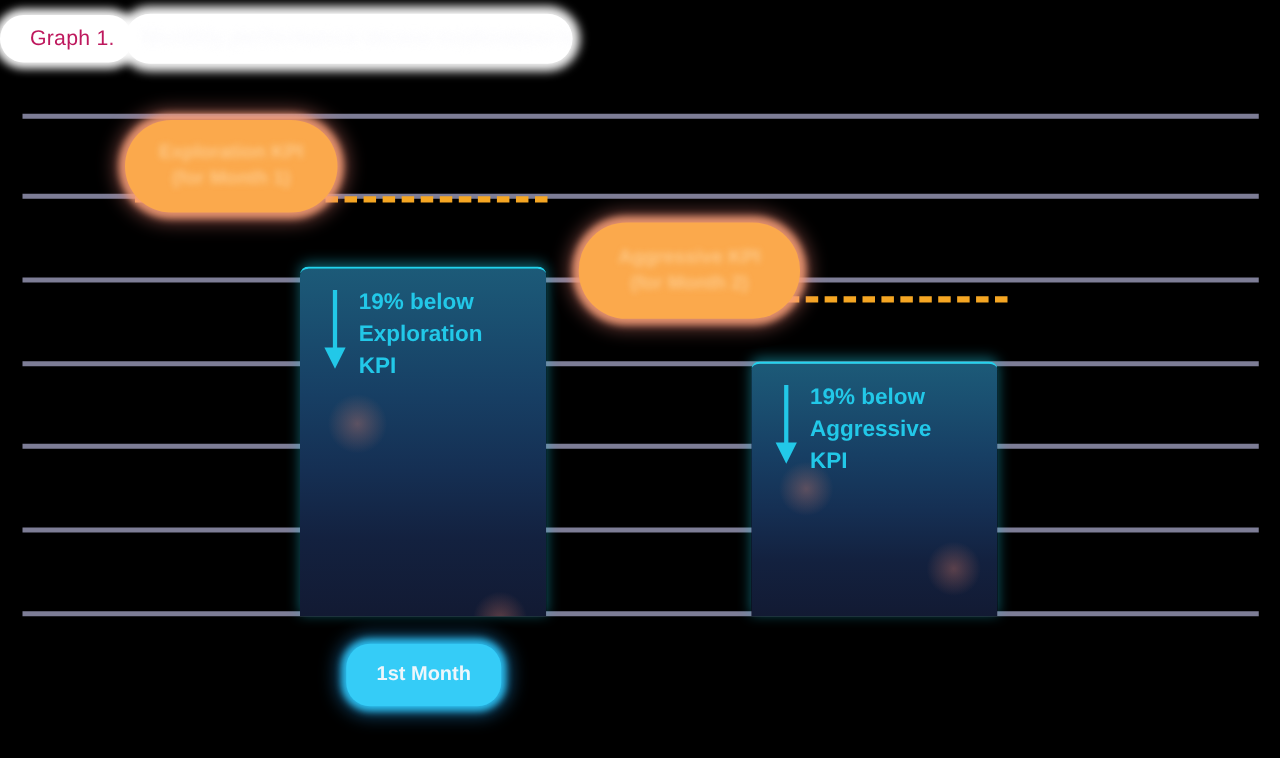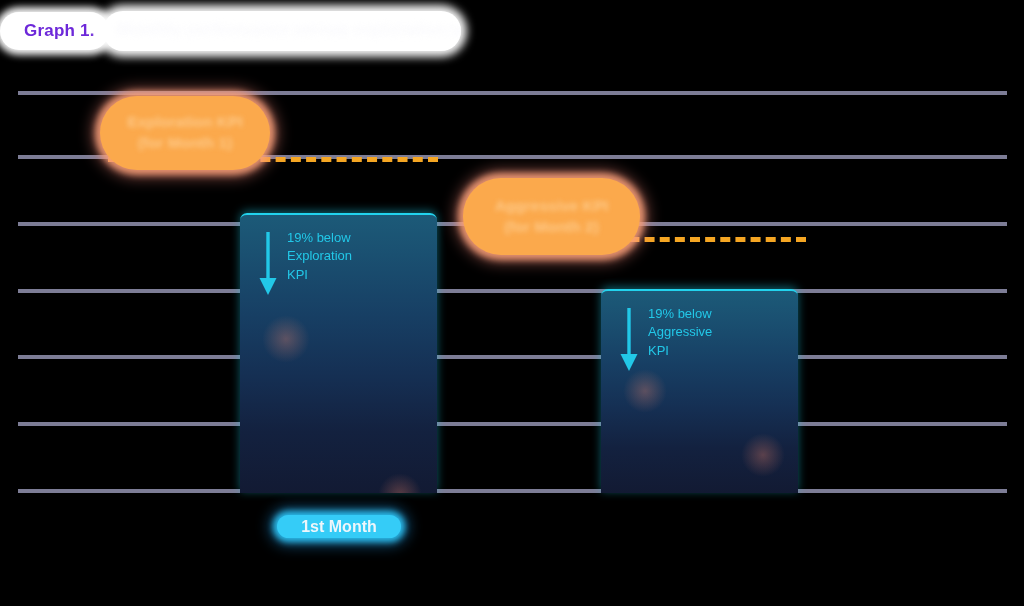--- a/index.html
+++ b/index.html
@@ -34,23 +34,23 @@
     align-items: center;
     height: 38px;
     padding: 0 14px;
     background: #ffffff;
     border-radius: 19px;
     box-shadow: 0 0 7px 5px rgba(255,255,255,0.95);
   }
   #title-prefix {
     margin-left: 10px;
     font-size: 17px;
-    font-weight: bold;
+    font-weight: normal;
     letter-spacing: 0.2px;
-    color: #6d28d9;
+    color: #be185d;
     white-space: nowrap;
   }
   #title-redacted {
     margin-left: -6px;
     width: 358px;
     height: 40px;
     background: #ffffff;
     border-radius: 20px;
     box-shadow: 0 0 8px 6px rgba(255,255,255,0.95);
     position: relative;
@@ -118,22 +118,22 @@
     align-items: flex-start;
     gap: 9px;
     left: 18px;
     top: 14px;
   }
   .down-arrow {
     flex: 0 0 auto;
     margin-top: 2px;
   }
   .bar-note-text {
-    font-size: 13px;
-    font-weight: normal;
+    font-size: 18px;
+    font-weight: bold;
     line-height: 1.42;
     color: #22c8e8;
     white-space: pre-line;
   }
 
   
   .kpi-badge {
     position: absolute;
     border-radius: 38px;
     background: #fba94c;
@@ -151,21 +151,21 @@
     text-align: center;
     color: rgba(255,209,150,0.95);
     white-space: pre-line;
     filter: blur(2.6px);
     opacity: 0.85;
   }
 
   
   .month-pill {
     position: absolute;
-    height: 23px;
+    height: 50px;
     display: flex;
     align-items: center;
     justify-content: center;
     background: #35ccf7;
     border-radius: 19px;
     box-shadow: 0 0 6px 4px rgba(45,200,250,0.90),
                 0 0 14px 8px rgba(40,170,255,0.40);
   }
   .month-pill span {
     font-size: 16px;

